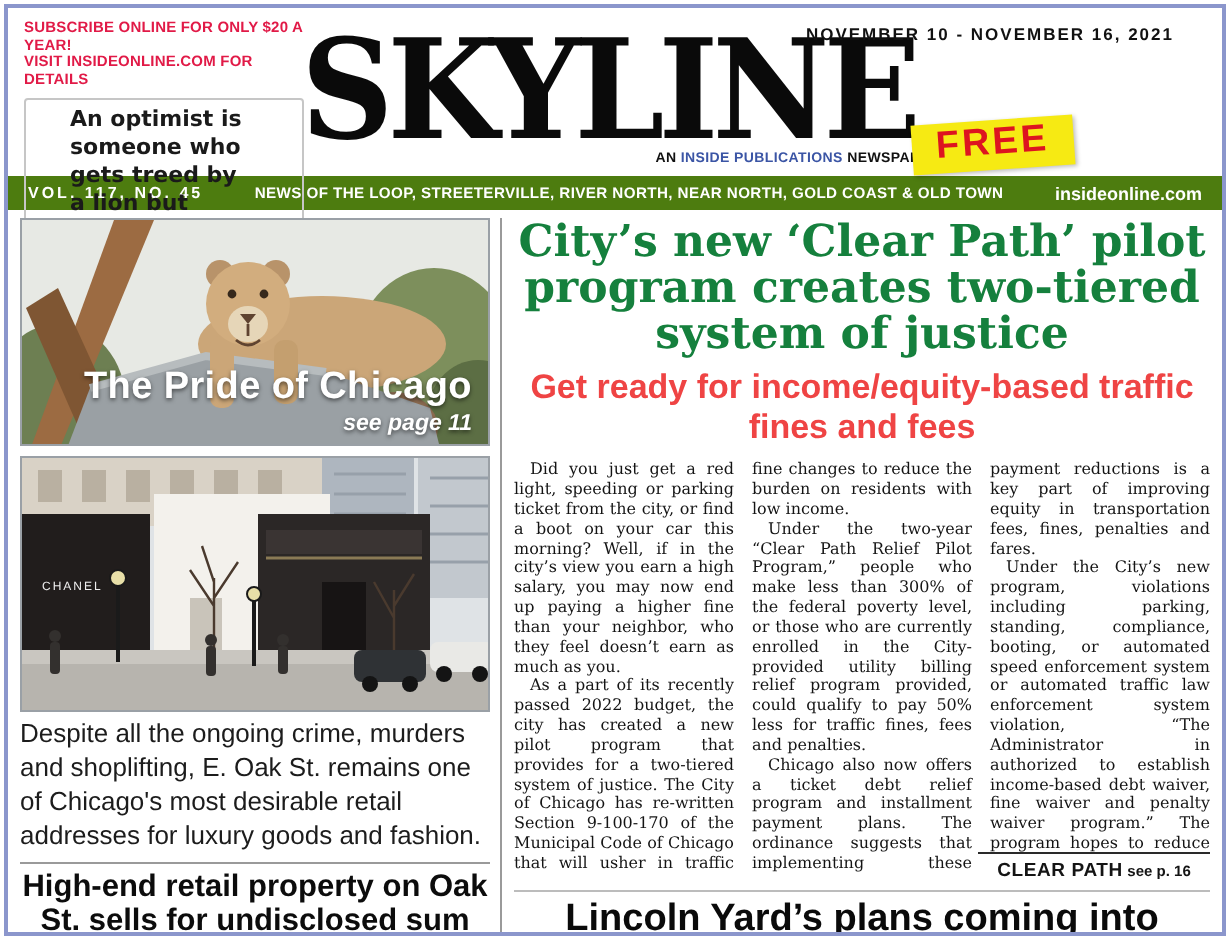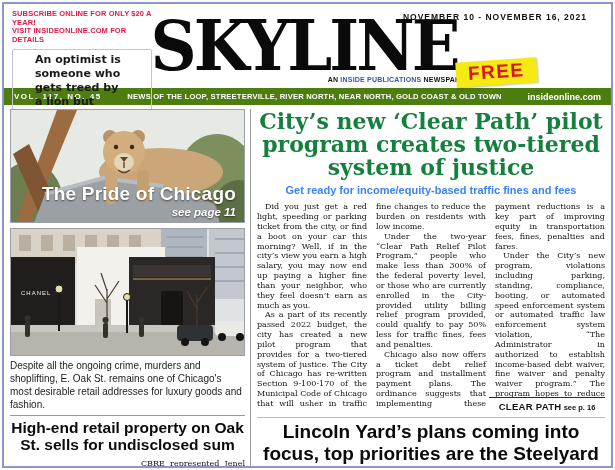--- a/index.html
+++ b/index.html
@@ -41,33 +41,33 @@
   .rightcol { flex:1; border-left:1px solid #9a9a9a; padding-left:6px; }
 
   
   figure.photo { position:relative; border:1px solid #9aa0a6; overflow:hidden; }
   .lion { height:114px; }
   .oak { height:128px; margin-top:5px; border:1px solid #c5c5c5; }
   .lion-overlay { position:absolute; right:8px; bottom:4px; text-align:right; color:#fff;
                   text-shadow:0 1px 2px rgba(0,0,0,.55); }
   .lion-title { font-size:19px; font-weight:bold; letter-spacing:.2px; }
   .lion-sub { font-size:11.5px; font-weight:bold; font-style:italic; margin-top:1px; }
-  .caption { font-size:10px; line-height:1.3; color:#1c1c1c; margin-top:3px; }
+  .caption { font-size:13px; line-height:1.3; color:#1c1c1c; margin-top:3px; }
   .retail-rule { border-top:1px solid #9a9a9a; margin:4px 0 3px; }
   .retail-head { font-size:15.5px; font-weight:bold; line-height:1.12; text-align:center; color:#0c0c0c; }
   .retail-body { display:flex; gap:9px; margin-top:5px; font-family:"DejaVu Serif", serif;
                  font-size:8px; line-height:1.3; color:#111; height:36px; overflow:hidden; }
   .retail-body .c { flex:1; text-align:justify; }
   .byline { font-size:7.8px; letter-spacing:.2px; margin-bottom:6px; font-family:"DejaVu Serif", serif;margin-top:40px; }
   .retail-body p { text-indent:9px; }
 
   
   .main-head { font-family:"DejaVu Serif", serif; font-weight:bold; font-size:22px;
                line-height:1.05; text-align:center; color:#15803d; margin-top:1px; }
-  .main-sub { font-size:11px; font-weight:bold; text-align:center; margin:5px 0 6px; color:#3b82f6; }
+  .main-sub { font-size:17px; font-weight:bold; text-align:center; margin:5px 0 6px; color:#ef4444; }
   .article-body { column-count:3; column-gap:9px; font-family:"DejaVu Serif", serif;
                   font-size:8px; line-height:1.23; text-align:justify; color:#141414;
                   height:212px; overflow:hidden; position:relative; }
   .article-body p { text-indent:8px; }
   .jump { position:absolute; right:0; bottom:0; width:116px; background:#fff;
           border-top:1px solid #2a2a2a; text-align:center; padding:3px 0 1px;
           font-family:Liberation Sans, sans-serif; }
   .jump .jl { font-weight:bold; font-size:9.5px; letter-spacing:.3px; }
   .jump .jr { font-size:7.5px; font-weight:bold; }
   .lincoln-rule { border-top:1px solid #bcbcbc; margin:3px 0 3px; }

